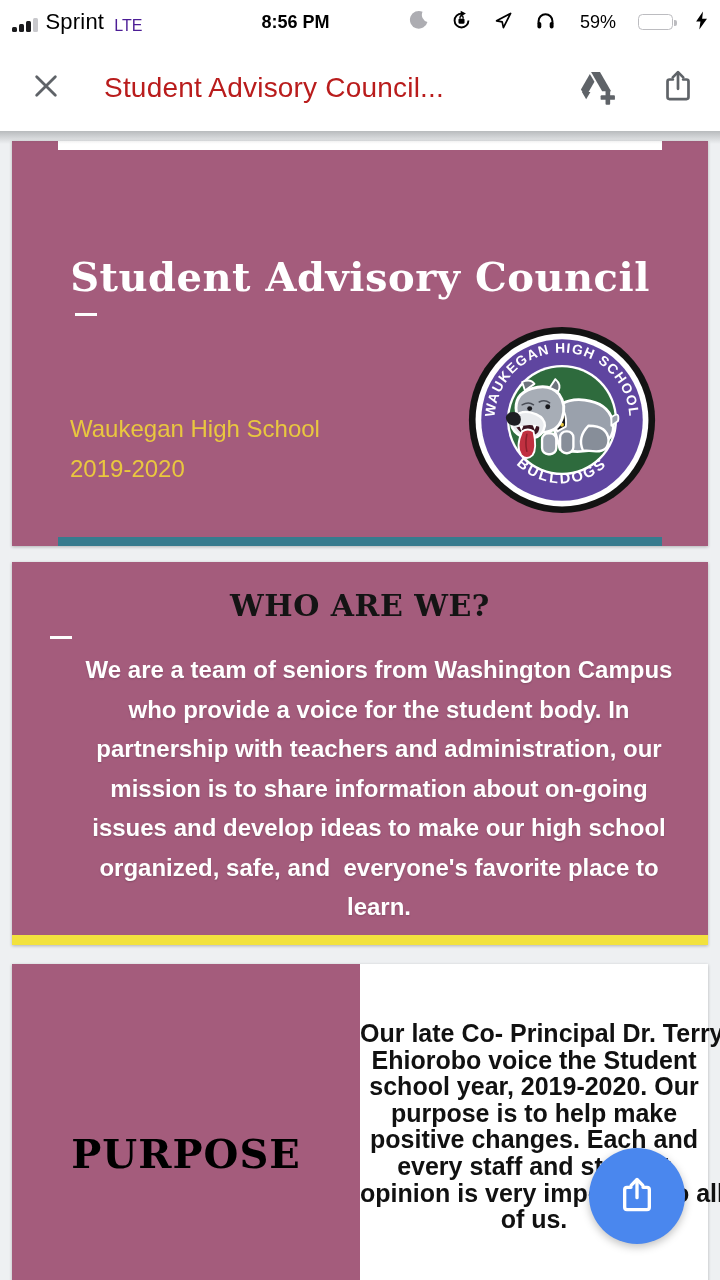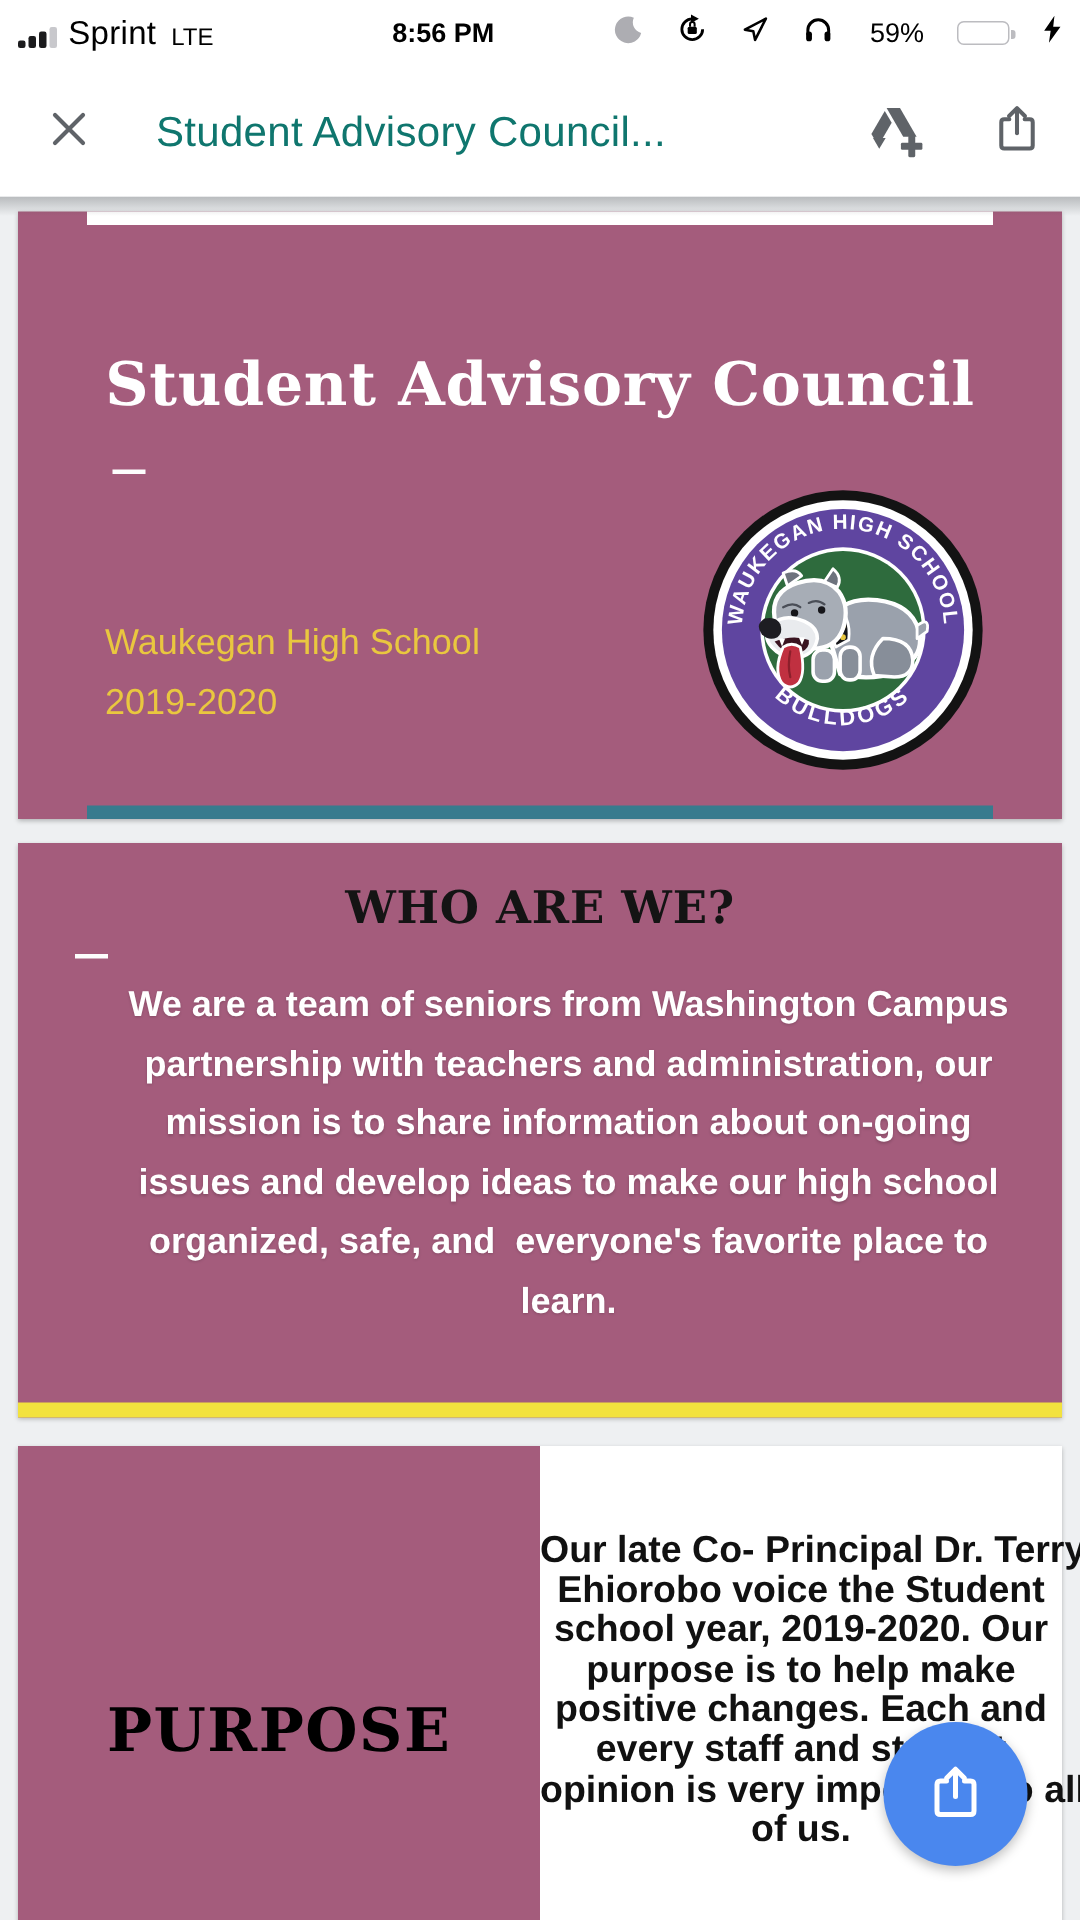--- a/index.html
+++ b/index.html
@@ -16,58 +16,58 @@
     position:absolute; top:0; left:0; width:720px; height:44px;
     background:#fff; display:flex; align-items:center; padding:0 12px;
     z-index:30;
   }
   .sb-left { display:flex; align-items:flex-end; gap:8px; width:230px; }
   .signal { display:flex; align-items:flex-end; gap:2.5px; padding-bottom:3px; }
   .signal span { width:4.5px; border-radius:1.5px; background:#1b1b1d; display:block; }
   .signal span:nth-child(1){height:5px;} .signal span:nth-child(2){height:8px;}
   .signal span:nth-child(3){height:11px;} .signal span:nth-child(4){height:14px; background:#c8c8cc;}
   .sb-carrier { font-size:22px; color:#000; letter-spacing:.2px; }
-  .sb-net { font-size:16px; color:#000000; margin-left:2px; }
+  .sb-net { font-size:16px; color:#4c1d95; margin-left:2px; }
   .sb-time { flex:1; text-align:center; font-size:18px; font-weight:bold; color:#000; margin-left:-60px; }
   .sb-right { display:flex; align-items:center; gap:22px; margin-left:auto; }
   .sb-pct { font-size:18px; color:#000; margin-left:2px; }
   .battery { position:relative; width:35px; height:16px; border:1.5px solid #bcbcc0; border-radius:4.5px; padding:1.5px; }
   .battery-fill { height:100%; border-radius:2px; background:#f5c842; }
   .battery-cap { position:absolute; right:-4.5px; top:4.5px; width:3px; height:6px; background:#bcbcc0; border-radius:0 2px 2px 0; }
 
   
   .header {
     position:absolute; top:44px; left:0; width:720px; height:87px;
     background:#fff; display:flex; align-items:center; z-index:25;
   }
   .header-shadow {
     position:absolute; top:131px; left:0; width:720px; height:13px;
     background:linear-gradient(to bottom, rgba(60,64,67,.30), rgba(60,64,67,0));
     z-index:24;
   }
   .icon-btn { background:none; border:none; display:flex; align-items:center; justify-content:center; cursor:pointer; }
   .close-btn { width:64px; height:64px; margin-left:14px; }
   .header-title {
-    font-size:28px; color:#0f766e; letter-spacing:.2px; margin-left:26px;
+    font-size:28px; color:#b91c1c; letter-spacing:.2px; margin-left:26px;
     white-space:nowrap; overflow:hidden; flex:1;
   }
   .drive-btn { width:56px; height:56px; margin-right:26px; }
   .share-btn { width:56px; height:56px; margin-right:14px; }
 
   
   .slide { position:absolute; left:12px; width:696px; background:#a45c7c;
            box-shadow:0 1px 3px rgba(0,0,0,.25); }
   .serif { font-family:"DejaVu Serif", serif; }
 
   
   .slide1 { top:141px; height:405px; }
   .accent-top { position:absolute; top:0; left:46px; right:46px; height:9px; background:#fff; }
   .accent-teal { position:absolute; bottom:0; left:46px; right:46px; height:9px; background:#377b8e; }
   .slide1-title {
-    position:absolute; top:92px; left:0; width:100%; text-align:center;
+    position:absolute; top:112px; left:0; width:100%; text-align:center;
     color:#fff; font-weight:bold; font-size:40px; letter-spacing:.5px;
   }
   .dash { position:absolute; background:#fdfdfd; height:3px; width:22px; }
   .dash1 { left:63px; top:172px; }
   .slide1-sub { position:absolute; left:58px; top:268px; color:#e9c73f; font-size:24px; line-height:40px; }
   .logo { position:absolute; left:455px; top:184px; width:190px; height:190px; }
 
   
   .slide2 { top:562px; height:383px; }
   .slide2-heading {
@@ -241,20 +241,21 @@
     </svg>
   </div>
   <div class="accent-teal"></div>
 </div>
 
 <div class="slide slide2">
   <div class="slide2-heading serif">WHO ARE WE?</div>
   <div class="dash dash2"></div>
   <div class="slide2-body">
     <div>We are a team of seniors from Washington Campus</div>
+    <div>who provide a voice for the student body. In</div>
     <div>partnership with teachers and administration, our</div>
     <div>mission is to share information about on-going</div>
     <div>issues and develop ideas to make our high school</div>
     <div>organized, safe, and  everyone's favorite place to</div>
     <div>learn.</div>
   </div>
   <div class="accent-yellow"></div>
 </div>
 
 <div class="slide slide3">

